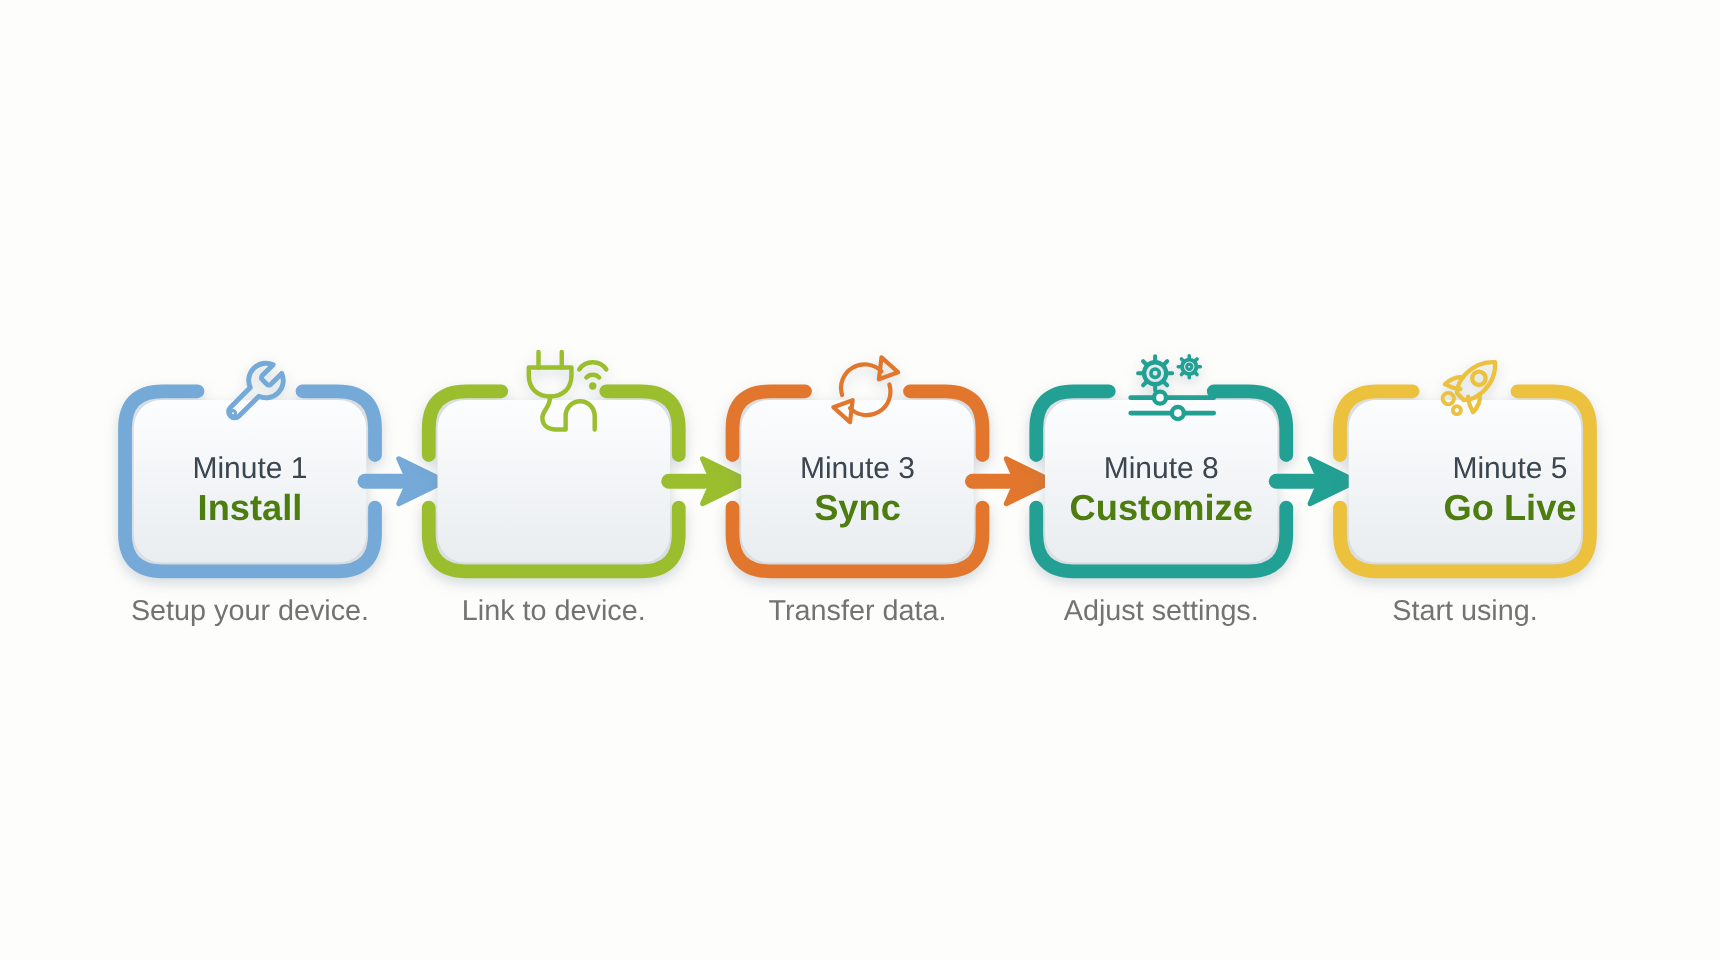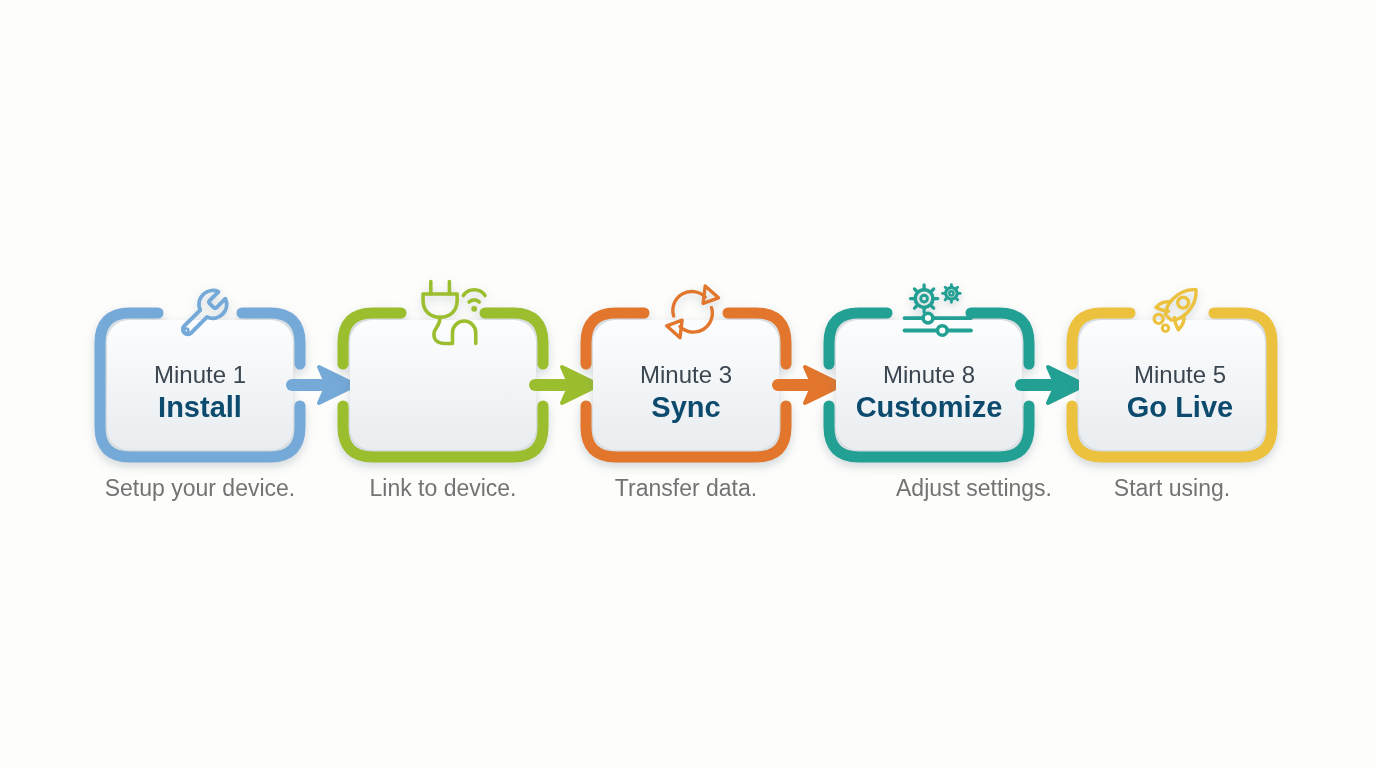--- a/index.html
+++ b/index.html
@@ -20,21 +20,21 @@
   .arrow-tail{fill:none;stroke:currentColor;stroke-width:12;stroke-linecap:round;}
   .arrow-head{fill:currentColor;stroke:currentColor;stroke-width:4;stroke-linejoin:round;}
   .icon-stroke{fill:none;stroke:currentColor;stroke-linecap:round;stroke-linejoin:round;}
   .icon-fill{fill:currentColor;stroke:none;}
   .knob{fill:#fdfdfb;stroke:currentColor;}
   .step-text{
     position:absolute;top:361px;width:200px;text-align:center;
     color:#3b4651;line-height:27px;
   }
   .minute{font-size:24px;font-weight:400;}
-  .title{font-size:29px;font-weight:700;line-height:34px;margin-top:2px;color:#0c4a6e;}
+  .title{font-size:29px;font-weight:700;line-height:34px;margin-top:2px;color:#4d7c0f;}
   .caption{
     position:absolute;top:475px;width:280px;text-align:center;
     font-size:23px;color:#737373;
   }
 </style>
 </head>
 <body>
 
 <div class="canvas">
 
@@ -146,24 +146,24 @@
     <div class="title">Install</div>
   </div>
   <div class="step-text" style="left:586px">
     <div class="minute">Minute 3</div>
     <div class="title">Sync</div>
   </div>
   <div class="step-text" style="left:829px">
     <div class="minute">Minute 8</div>
     <div class="title">Customize</div>
   </div>
-  <div class="step-text" style="left:1080px">
+  <div class="step-text" style="left:1108px">
     <div class="minute">Minute 5</div>
     <div class="title">Go Live</div>
   </div>
 
   <div class="caption" style="left:60px">Setup your device.</div>
   <div class="caption" style="left:303px">Link to device.</div>
   <div class="caption" style="left:546px">Transfer data.</div>
-  <div class="caption" style="left:834px">Adjust settings.</div>
+  <div class="caption" style="left:789px">Adjust settings.</div>
   <div class="caption" style="left:1032px">Start using.</div>
 
 </div>
 
 </body></html>

